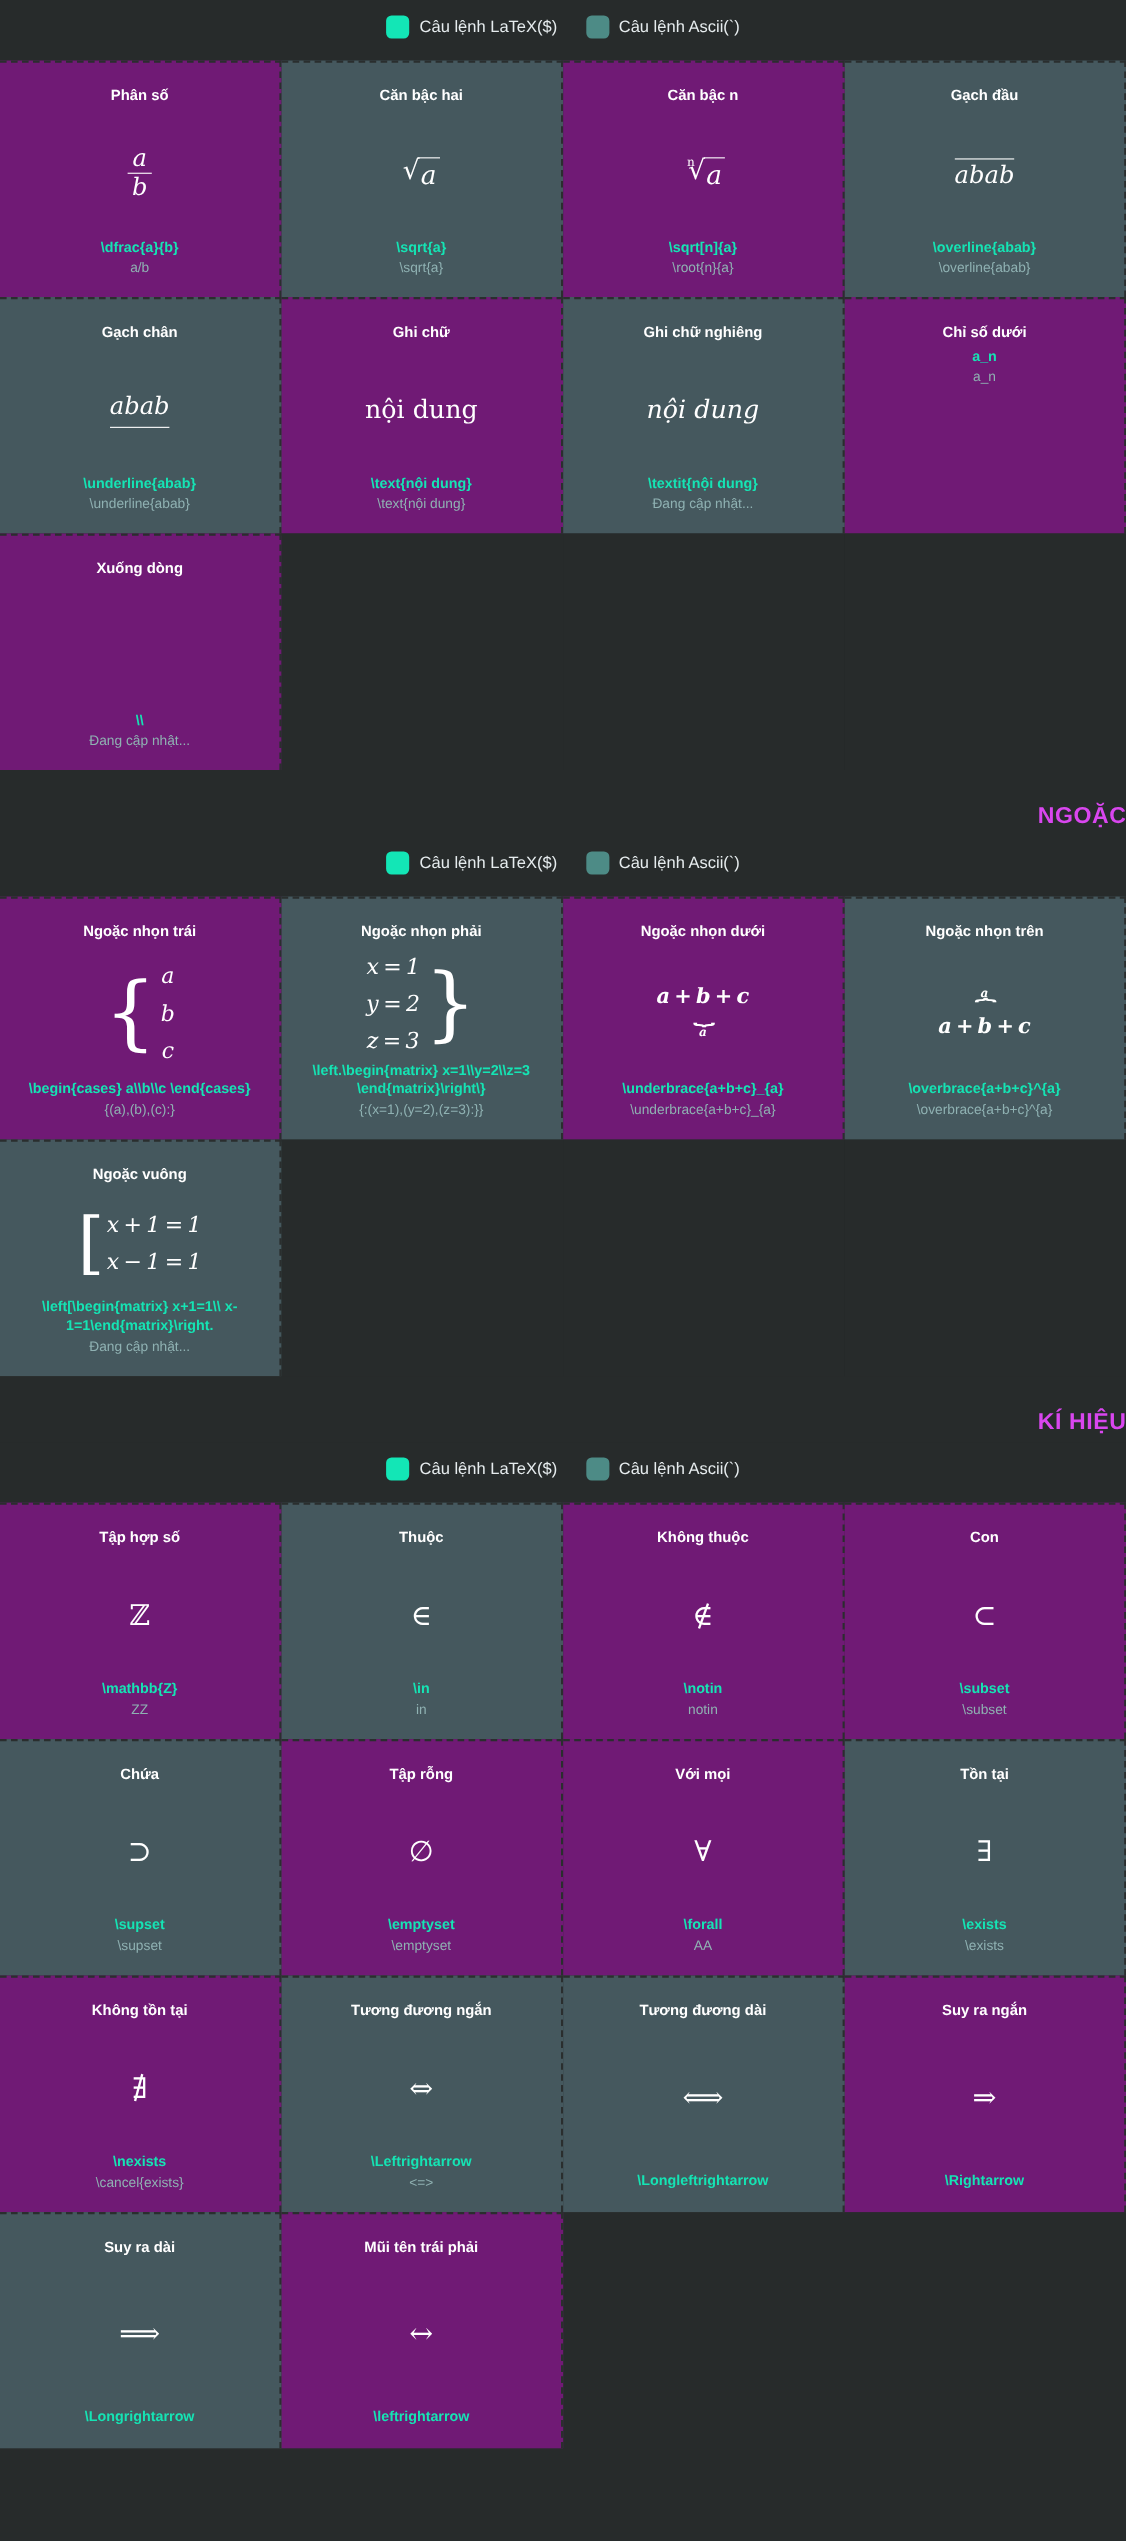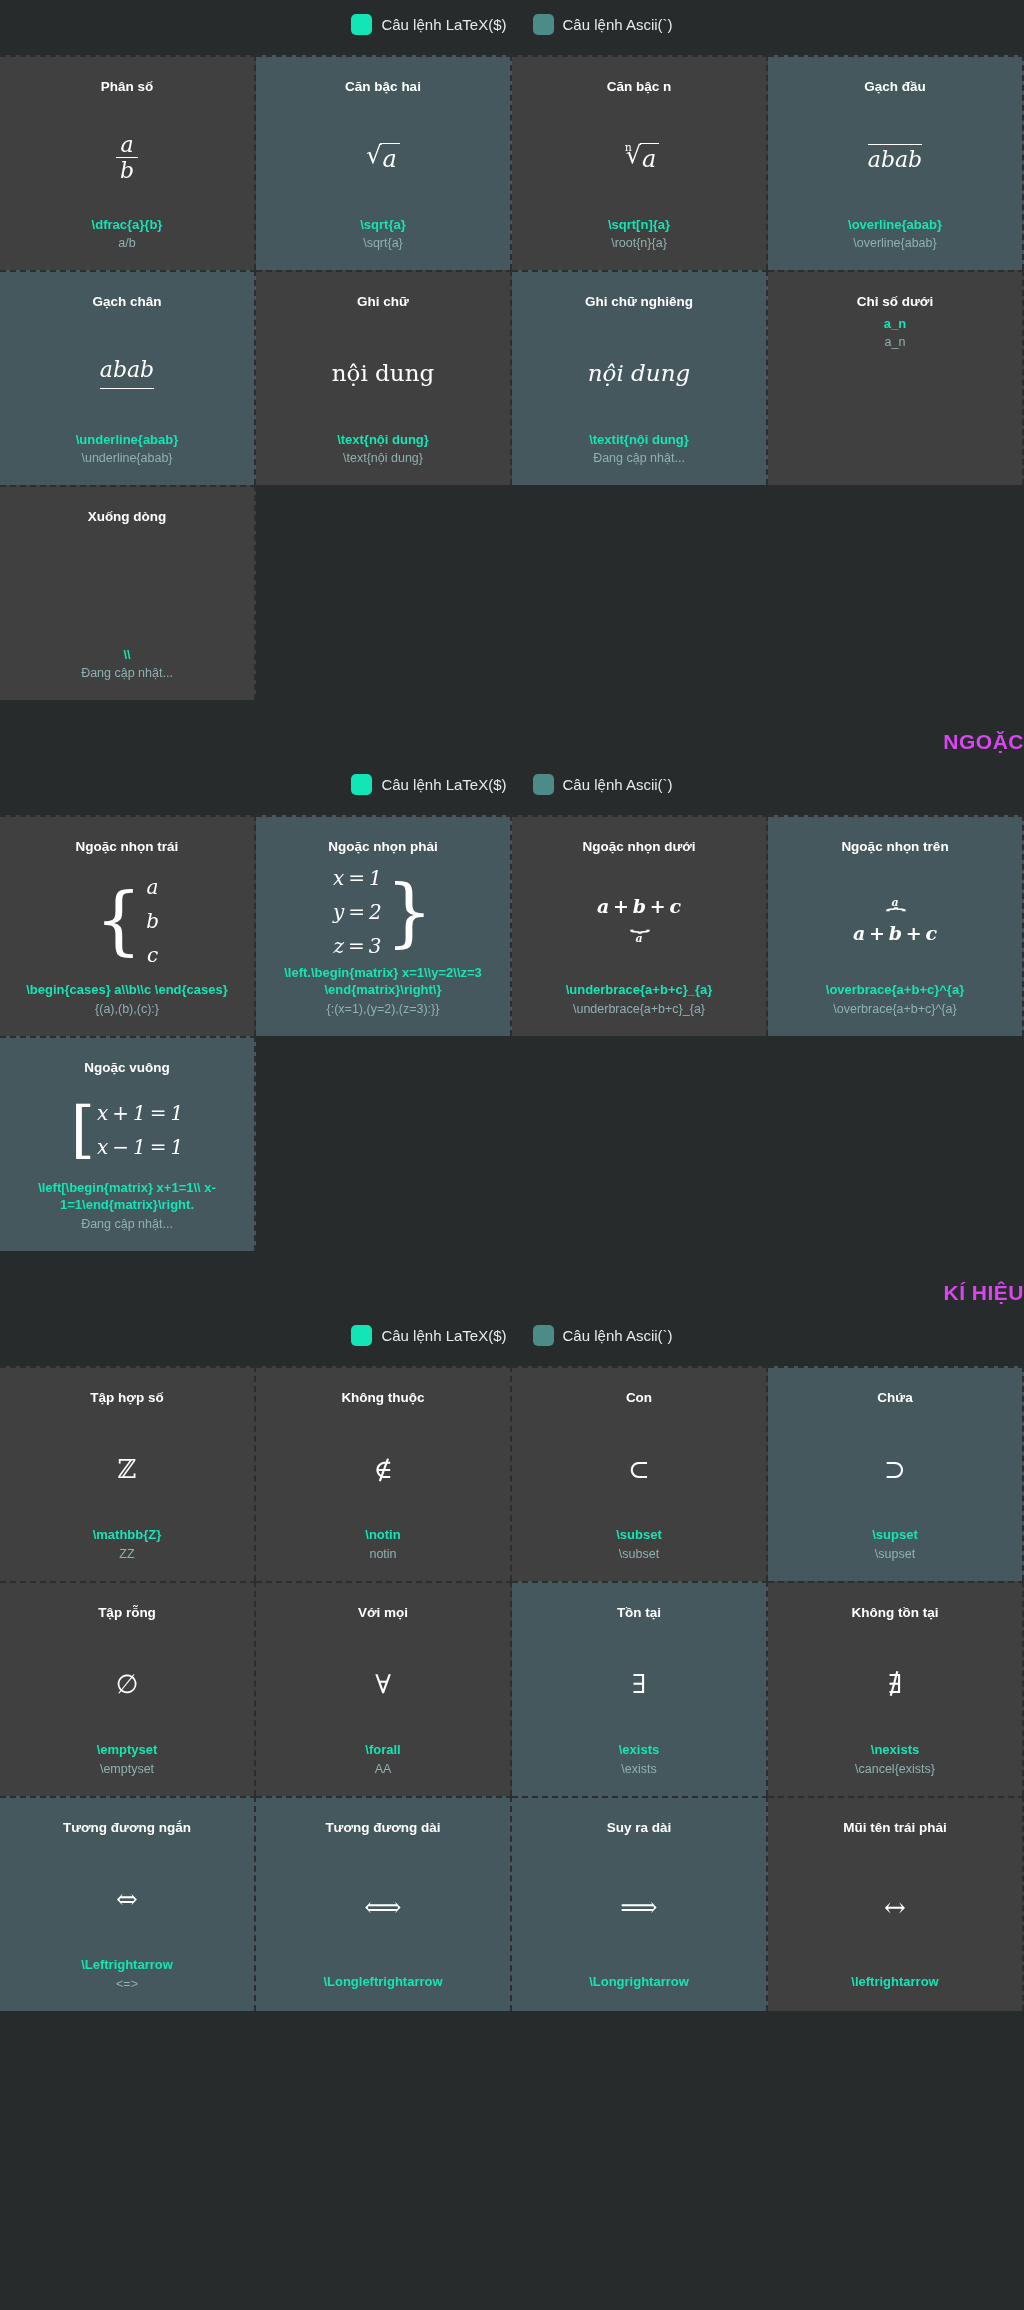--- a/index.html
+++ b/index.html
@@ -62,21 +62,21 @@
   }
 
   .card {
     position: relative;
     min-height: 215px;
     padding: 22px 10px 18px 10px;
     display: flex;
     flex-direction: column;
     align-items: center;
     text-align: center;
-    background: #404040;
+    background: #701a75;
     border-top: 2px dashed #2a2e2e;
     border-right: 2px dashed #2a2e2e;
     overflow: hidden;
   }
   .card.alt { background: #45585e; }
   .card.empty {
     background: #272b2b;
     border-right-color: transparent;
     border-top-color: transparent;
   }
@@ -367,20 +367,28 @@
     </div>
     <div class="grid">
       <div class="card">
         <div class="card-title">Tập hợp số</div>
         <div class="card-render">
           <span class="bigsym">ℤ</span>
         </div>
         <div class="card-latex">\mathbb{Z}</div>
         <div class="card-ascii">ZZ</div>
       </div>
+      <div class="card alt">
+        <div class="card-title">Thuộc</div>
+        <div class="card-render">
+          <span class="bigsym">∈</span>
+        </div>
+        <div class="card-latex">\in</div>
+        <div class="card-ascii">in</div>
+      </div>
       <div class="card">
         <div class="card-title">Không thuộc</div>
         <div class="card-render">
           <span class="bigsym">∉</span>
         </div>
         <div class="card-latex">\notin</div>
         <div class="card-ascii">notin</div>
       </div>
       <div class="card">
         <div class="card-title">Con</div>
@@ -439,20 +447,28 @@
         <div class="card-ascii">&lt;=&gt;</div>
       </div>
       <div class="card alt">
         <div class="card-title">Tương đương dài</div>
         <div class="card-render">
           <span class="bigsym">⟺</span>
         </div>
         <div class="card-latex">\Longleftrightarrow</div>
         <div class="card-ascii"></div>
       </div>
+      <div class="card">
+        <div class="card-title">Suy ra ngắn</div>
+        <div class="card-render">
+          <span class="bigsym">⇒</span>
+        </div>
+        <div class="card-latex">\Rightarrow</div>
+        <div class="card-ascii"></div>
+      </div>
       <div class="card alt">
         <div class="card-title">Suy ra dài</div>
         <div class="card-render">
           <span class="bigsym">⟹</span>
         </div>
         <div class="card-latex">\Longrightarrow</div>
         <div class="card-ascii"></div>
       </div>
       <div class="card">
         <div class="card-title">Mũi tên trái phải</div>

